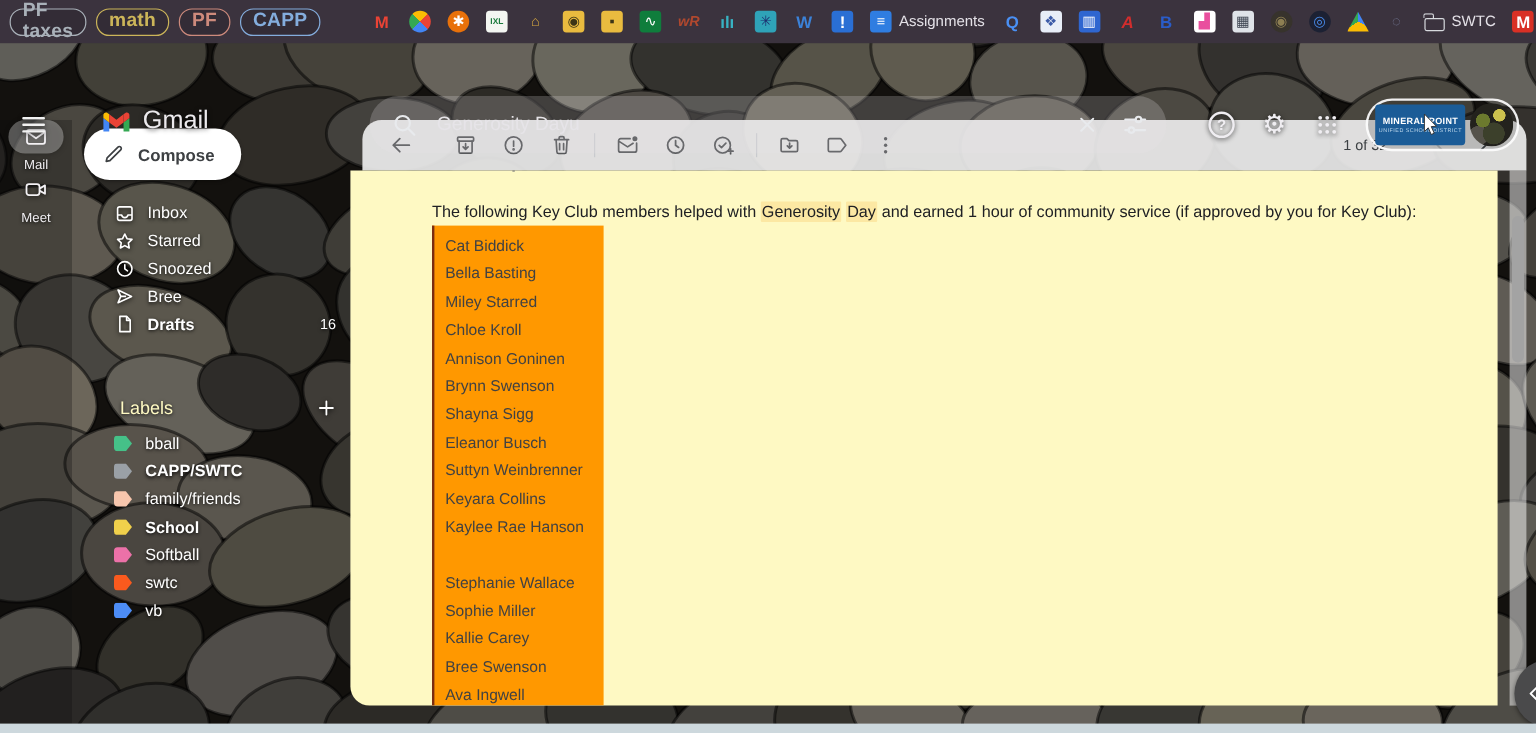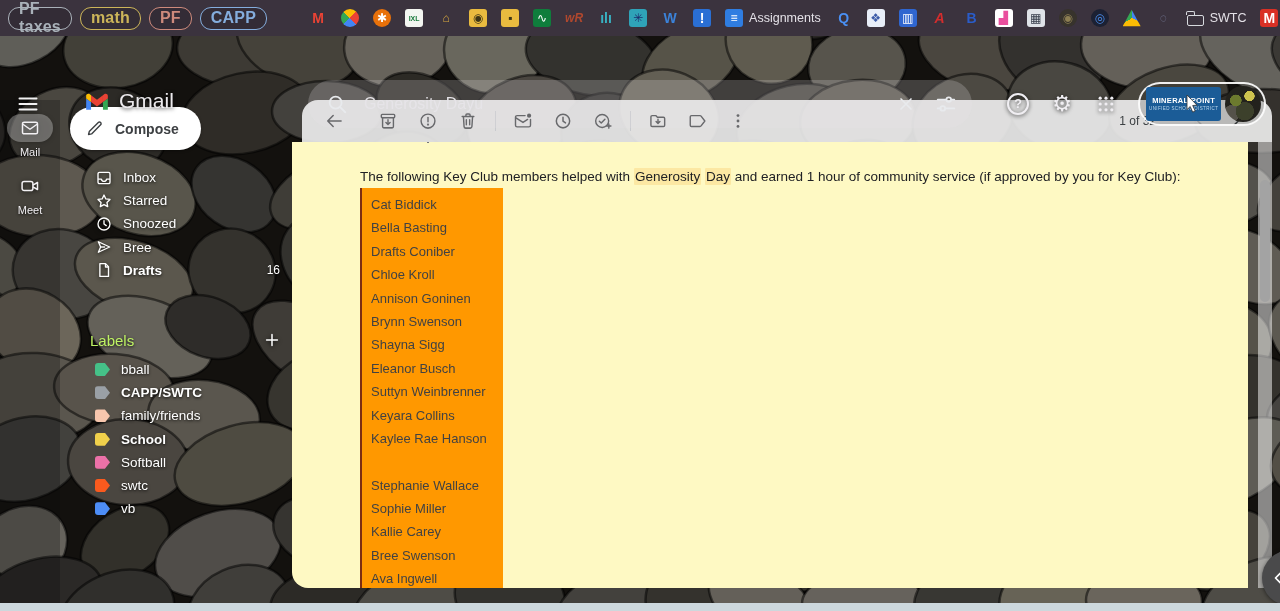--- a/index.html
+++ b/index.html
@@ -59,41 +59,41 @@
   .mp-l1{font-size:7.5px;font-weight:bold;letter-spacing:.3px;white-space:nowrap;}
   .mp-l2{font-size:4.5px;color:#bcd7ec;letter-spacing:.4px;white-space:nowrap;}
   .avatar{width:36px;height:36px;border-radius:50%;
           background:radial-gradient(circle at 68% 28%,#cdc24e 0 14%,transparent 15%),
                      radial-gradient(circle at 30% 40%,#6c7a2e 0 17%,transparent 18%),
                      radial-gradient(circle at 55% 70%,#3c402b 0 28%,transparent 29%),
                      radial-gradient(circle at 20% 75%,#55524a 0 20%,transparent 21%),#23221d;}
   .cursor-arrow{left:1186px;top:58px;z-index:9;}
   
   .rail{left:0;top:100px;width:60px;height:503px;background:rgba(12,10,9,.28);z-index:3;}
-  .rail-item{width:60px;display:flex;flex-direction:column;align-items:center;margin-top:14px;cursor:pointer;}
+  .rail-item{width:60px;display:flex;flex-direction:column;align-items:center;cursor:pointer;}
   .rail-pill{width:46px;height:28px;border-radius:14px;display:flex;align-items:center;justify-content:center;
              color:#f3f1f4;filter:drop-shadow(0 1px 2px rgba(0,0,0,.7));}
   .rail-item.active .rail-pill{background:rgba(255,255,255,.3);}
   .rail-label{color:#f0eef1;font-size:11px;margin-top:4px;text-shadow:0 1px 3px rgba(0,0,0,.9);}
   
   .sidebar{left:60px;top:100px;width:242px;height:503px;z-index:3;}
   .compose{position:absolute;left:10px;top:7px;width:131px;height:43px;border-radius:22px;background:#fff;
            display:flex;align-items:center;gap:11px;padding-left:15px;box-sizing:border-box;cursor:pointer;
            box-shadow:0 1px 3px rgba(0,0,0,.35);color:#3d4043;}
   .compose span{font-size:14px;font-weight:700;color:#3d4043;}
   .nav-list{position:absolute;left:0;top:66px;width:242px;}
   .nav-item{height:23.2px;display:flex;align-items:center;padding-left:35px;box-sizing:border-box;cursor:pointer;}
   .nav-item .n-ic{width:18px;height:18px;color:#fff;margin-right:10px;flex:none;
                   filter:drop-shadow(0 1px 2px rgba(0,0,0,.8));}
   .nav-item .n-label{color:#fff;font-size:13.5px;text-shadow:0 1px 3px rgba(0,0,0,.85);}
   .nav-item.bold .n-label{font-weight:bold;}
   .nav-item .n-count{margin-left:auto;margin-right:22px;color:#fff;font-size:12px;
                      text-shadow:0 1px 3px rgba(0,0,0,.85);}
   .labels-hdr{position:absolute;left:0;top:228px;width:242px;height:24px;display:flex;align-items:center;}
-  .labels-hdr .lh-text{color:#bef264;font-size:15px;margin-left:30px;text-shadow:0 1px 3px rgba(0,0,0,.85);}
+  .labels-hdr .lh-text{color:#fef9c3;font-size:15px;margin-left:40px;text-shadow:0 1px 3px rgba(0,0,0,.85);}
   .labels-hdr .lh-plus{margin-left:auto;margin-right:20px;color:#fff;width:20px;height:20px;cursor:pointer;
                        filter:drop-shadow(0 1px 2px rgba(0,0,0,.8));}
   .label-list{position:absolute;left:0;top:258px;width:272px;}
   .label-item{height:23.2px;display:flex;align-items:center;padding-left:35px;box-sizing:border-box;cursor:pointer;}
   .tag{width:15px;height:13px;border-radius:3px;margin-right:11px;flex:none;
        clip-path:polygon(0 0,66% 0,100% 50%,66% 100%,0 100%);}
   .label-item .n-label{color:#fff;font-size:13.5px;text-shadow:0 1px 3px rgba(0,0,0,.85);}
   .label-item.bold .n-label{font-weight:bold;}
   .label-item .n-count{margin-left:auto;margin-right:22px;color:#fff;font-size:12px;
                        text-shadow:0 1px 3px rgba(0,0,0,.85);}
@@ -822,21 +822,21 @@
 
 <div class="abs mail-body">
   <div class="speck"></div>
   <div class="body-line">
     <span>The following Key Club members helped with </span><span class="hl" style="background: rgb(252, 232, 163);">Generosity</span> <span class="hl" style="background: rgb(252, 232, 163);">Day</span><span> and earned 1 hour of community service (if approved by you for Key Club):</span>
   </div>
   <div class="member-block" style="background: rgb(255, 152, 0);">
 
   <div class="member-row">Cat Biddick</div>
       <div class="member-row">Bella Basting</div>
-      <div class="member-row">Drafts Coniber</div>
+      <div class="member-row">Miley Starred</div>
       <div class="member-row">Chloe Kroll</div>
       <div class="member-row">Annison Goninen</div>
       <div class="member-row">Brynn Swenson</div>
       <div class="member-row">Shayna Sigg</div>
       <div class="member-row">Eleanor Busch</div>
       <div class="member-row">Suttyn Weinbrenner</div>
       <div class="member-row">Keyara Collins</div>
       <div class="member-row">Kaylee Rae Hanson</div>
       <div class="member-row"></div>
       <div class="member-row">Stephanie Wallace</div>

